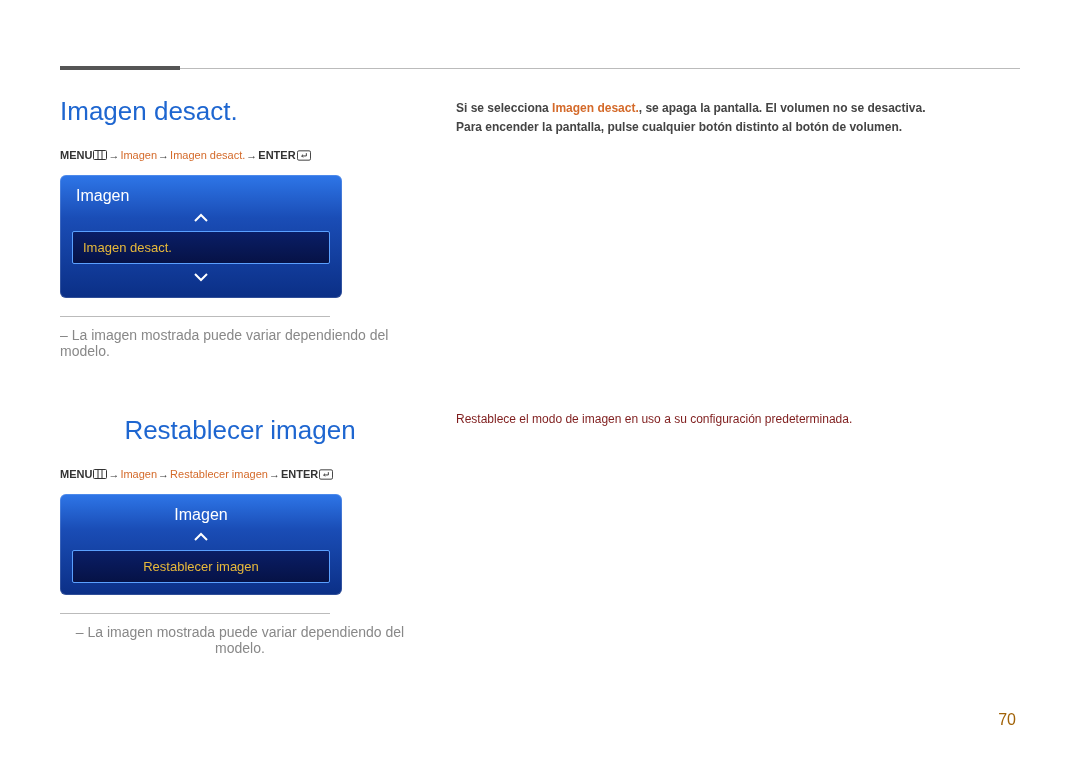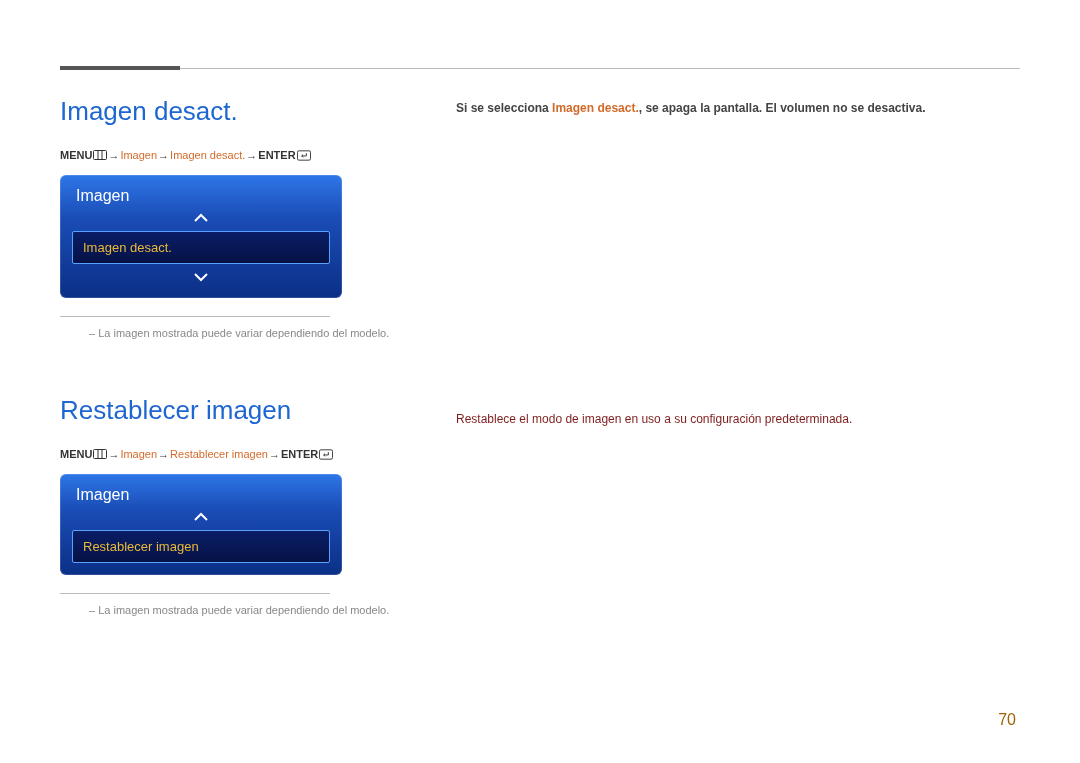--- a/index.html
+++ b/index.html
@@ -104,27 +104,27 @@
   }
   .osd-item.last { margin-bottom: 0; }
 
   .note-rule {
     width: 270px;
     border-top: 1px solid #bbb;
     margin-top: 18px;
     margin-bottom: 10px;
   }
   .note {
-    font-size: 11px;
+    font-size: 14px;
     color: #888;
-    margin-left: 29px;
   }
 
   .section2 {
     margin-top: 56px;
+    text-align: center;
   }
 
   .right-col-2 {
     position: absolute;
     left: 456px;
     top: 410px;
     width: 560px;
     font-size: 12px;
     line-height: 1.6;
     color: #7f1d1d;
@@ -233,19 +233,20 @@
     <div class="note-rule"></div>
     <div class="note">–  La imagen mostrada puede variar dependiendo del modelo.</div>
   </div>
 
 </div>
 
 <div class="right-col">
   <p>
     <span>Si se selecciona </span><span class="orange-inline">Imagen desact.</span><span>, se apaga la pantalla. El volumen no se desactiva.</span>
   </p>
+  <p>Para encender la pantalla, pulse cualquier botón distinto al botón de volumen.</p>
 </div>
 
 <div class="right-col-2">
   <p>Restablece el modo de imagen en uso a su configuración predeterminada.</p>
 </div>
 
 <div class="page-num">70</div>
 
 </body></html>

